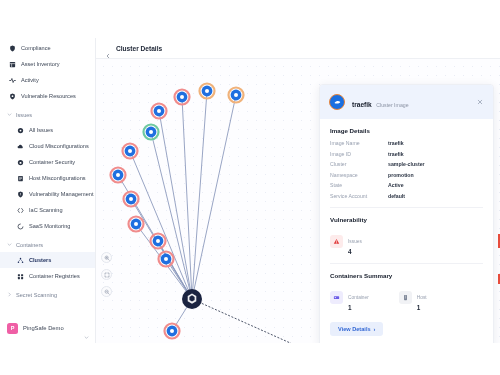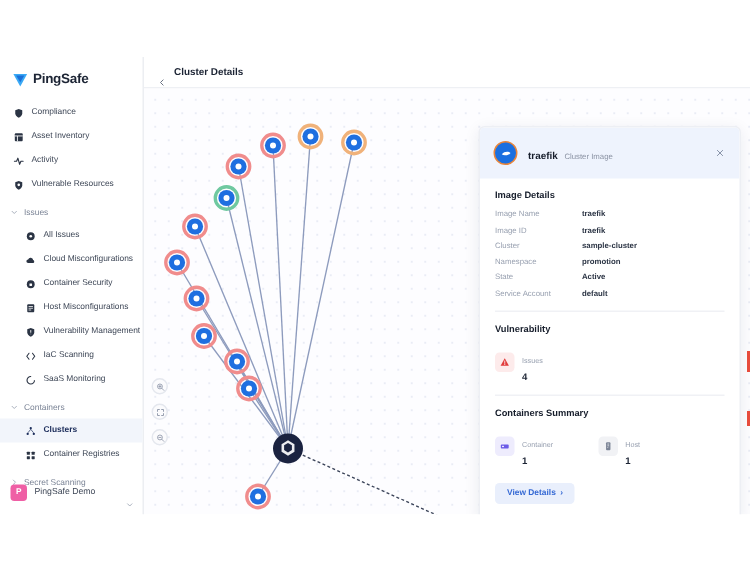--- a/index.html
+++ b/index.html
@@ -196,29 +196,20 @@
 
 <div id="app">
 
   <div class="band top"></div>
   <div class="band bottom"></div>
 
   <div class="shell">
 
     <aside class="sidebar">
 
-      <div class="brand">
-        <span class="brand-mark">
-          <svg viewBox="0 0 24 24">
-              <path d="M2 3h20l-10 18z" fill="#3aa9f5"></path>
-              <path d="M6 5h12l-6 10z" fill="#1b6fd8"></path>
-            </svg>
-        </span>
-        <span class="brand-text">PingSafe</span>
-      </div>
 
       <nav class="nav">
 
         <div class="nav-item">
           <span class="ico">
             <svg viewBox="0 0 24 24">
                 <path d="M12 2l8 3v7c0 5-4 8-8 10-4-2-8-5-8-10V5z" fill="#2b3444"></path>
               </svg>
           </span>
           <span>Compliance</span>

